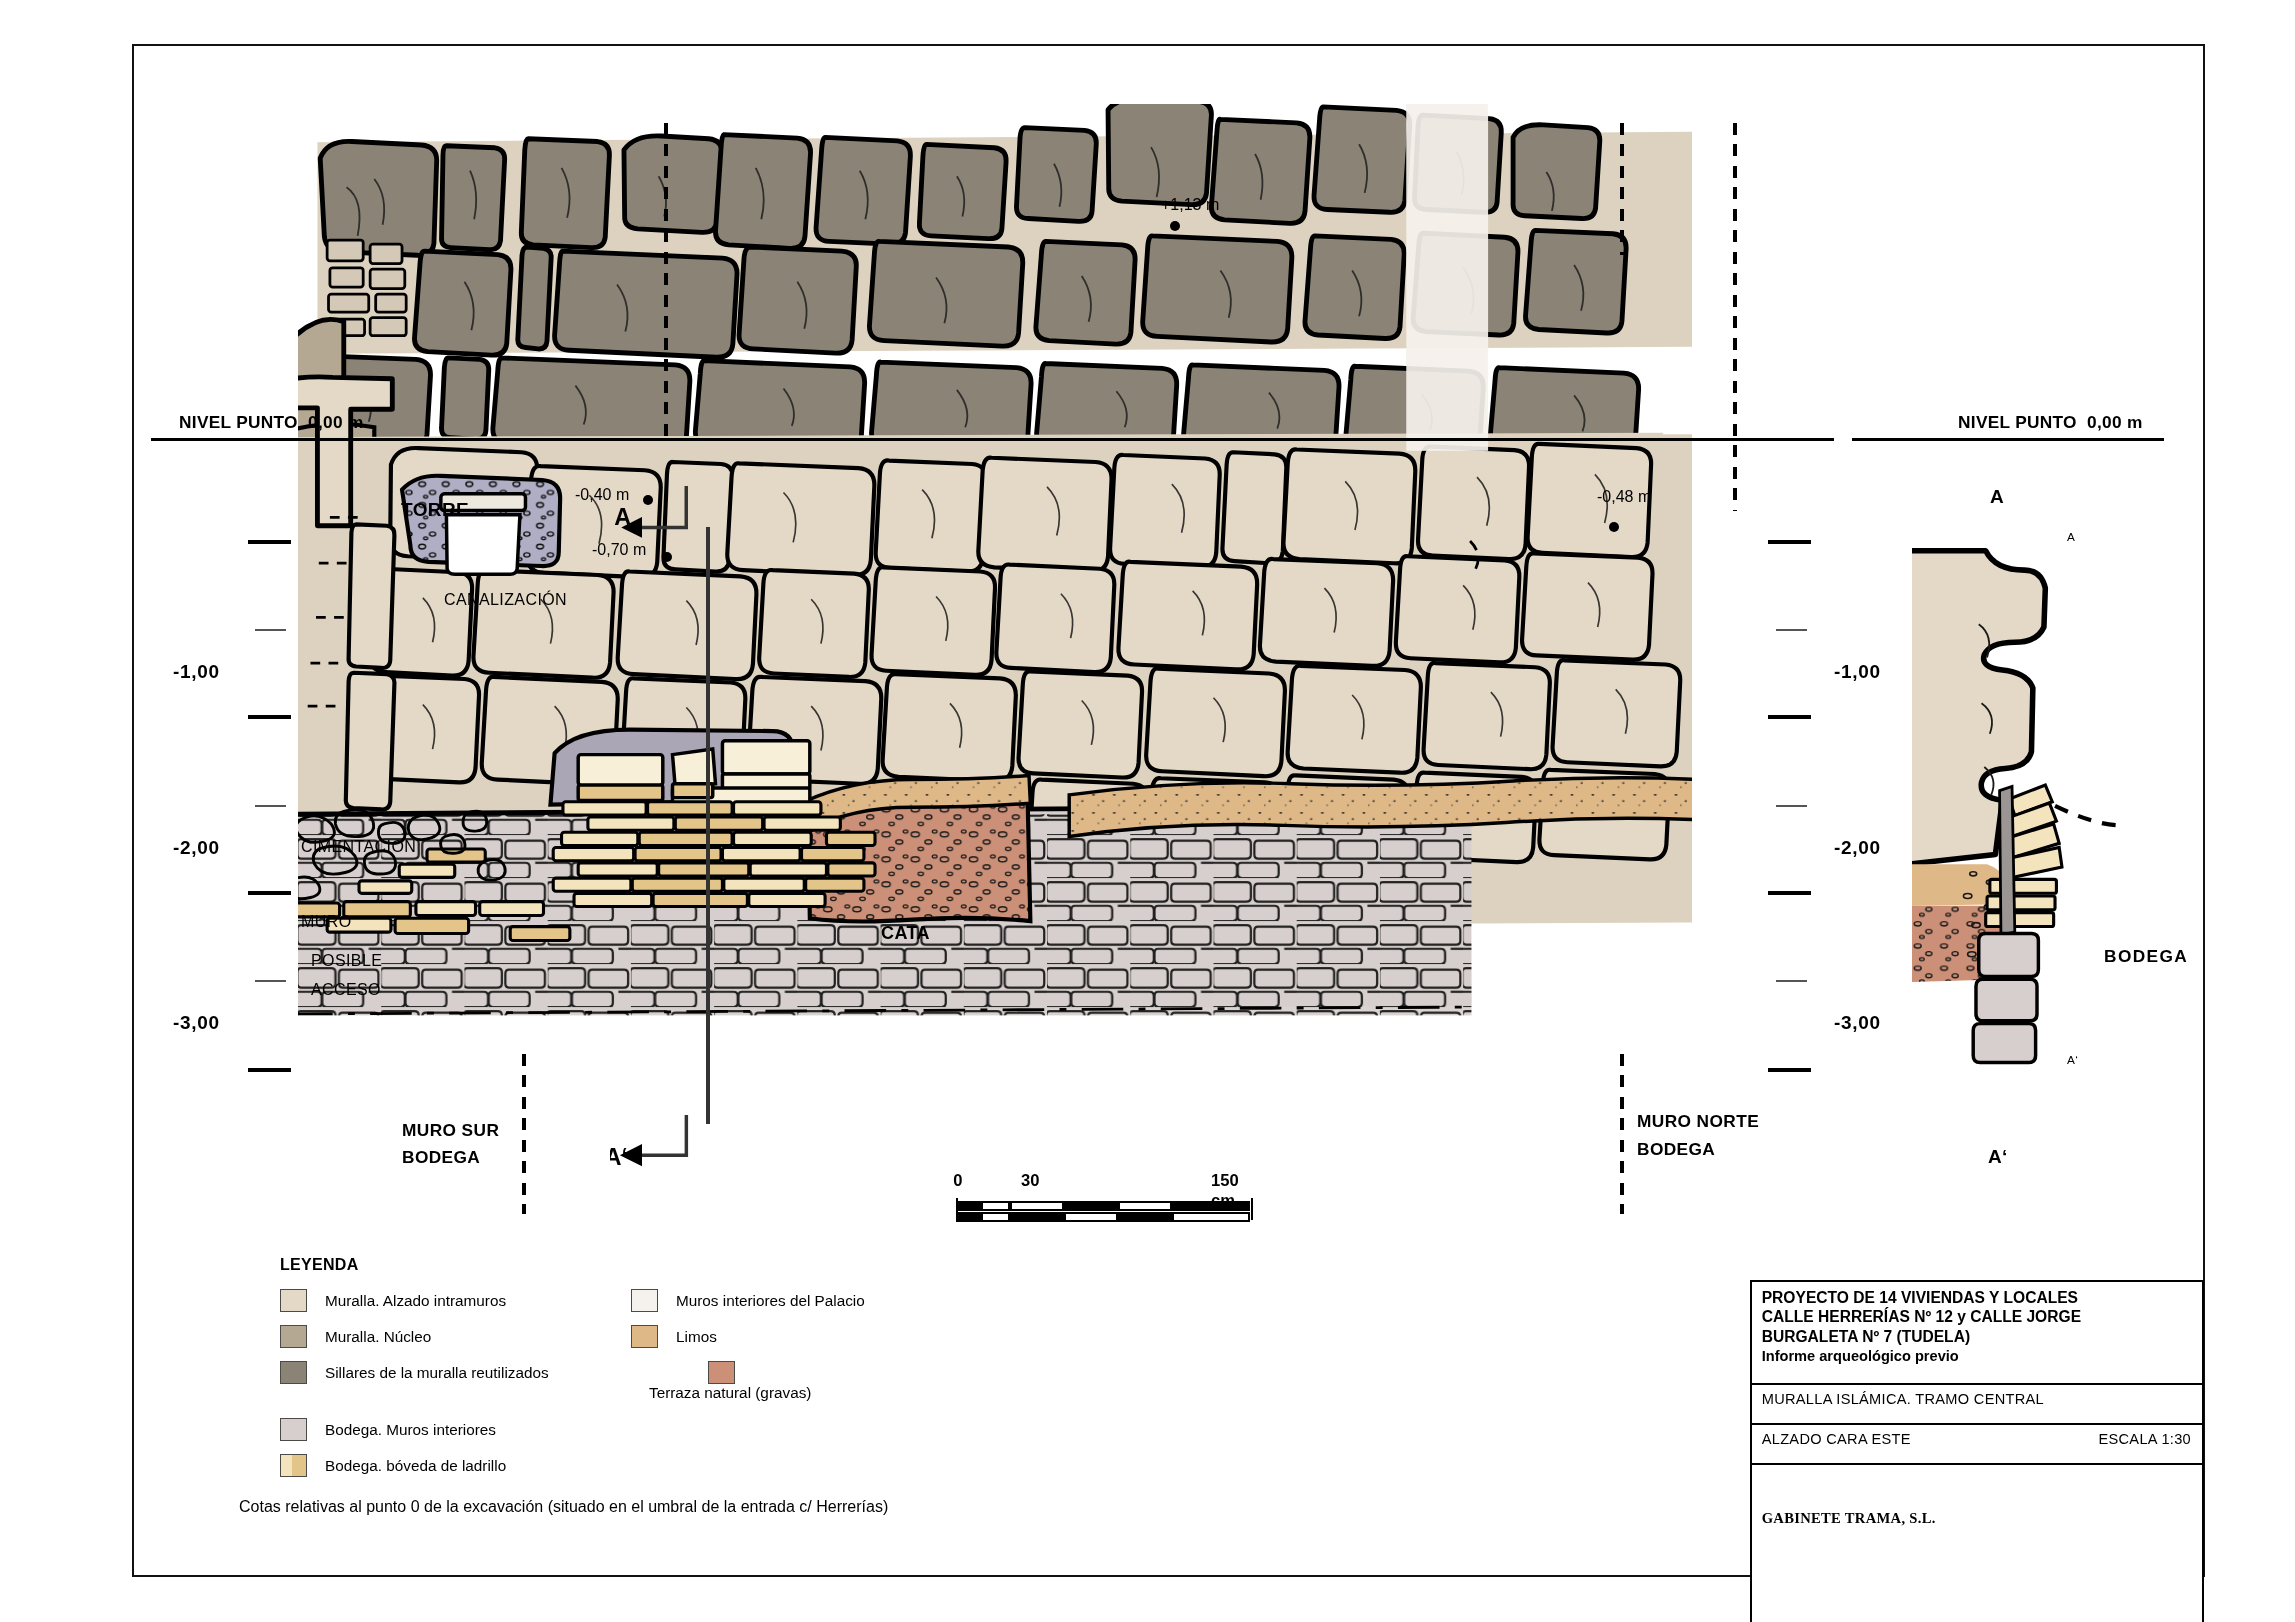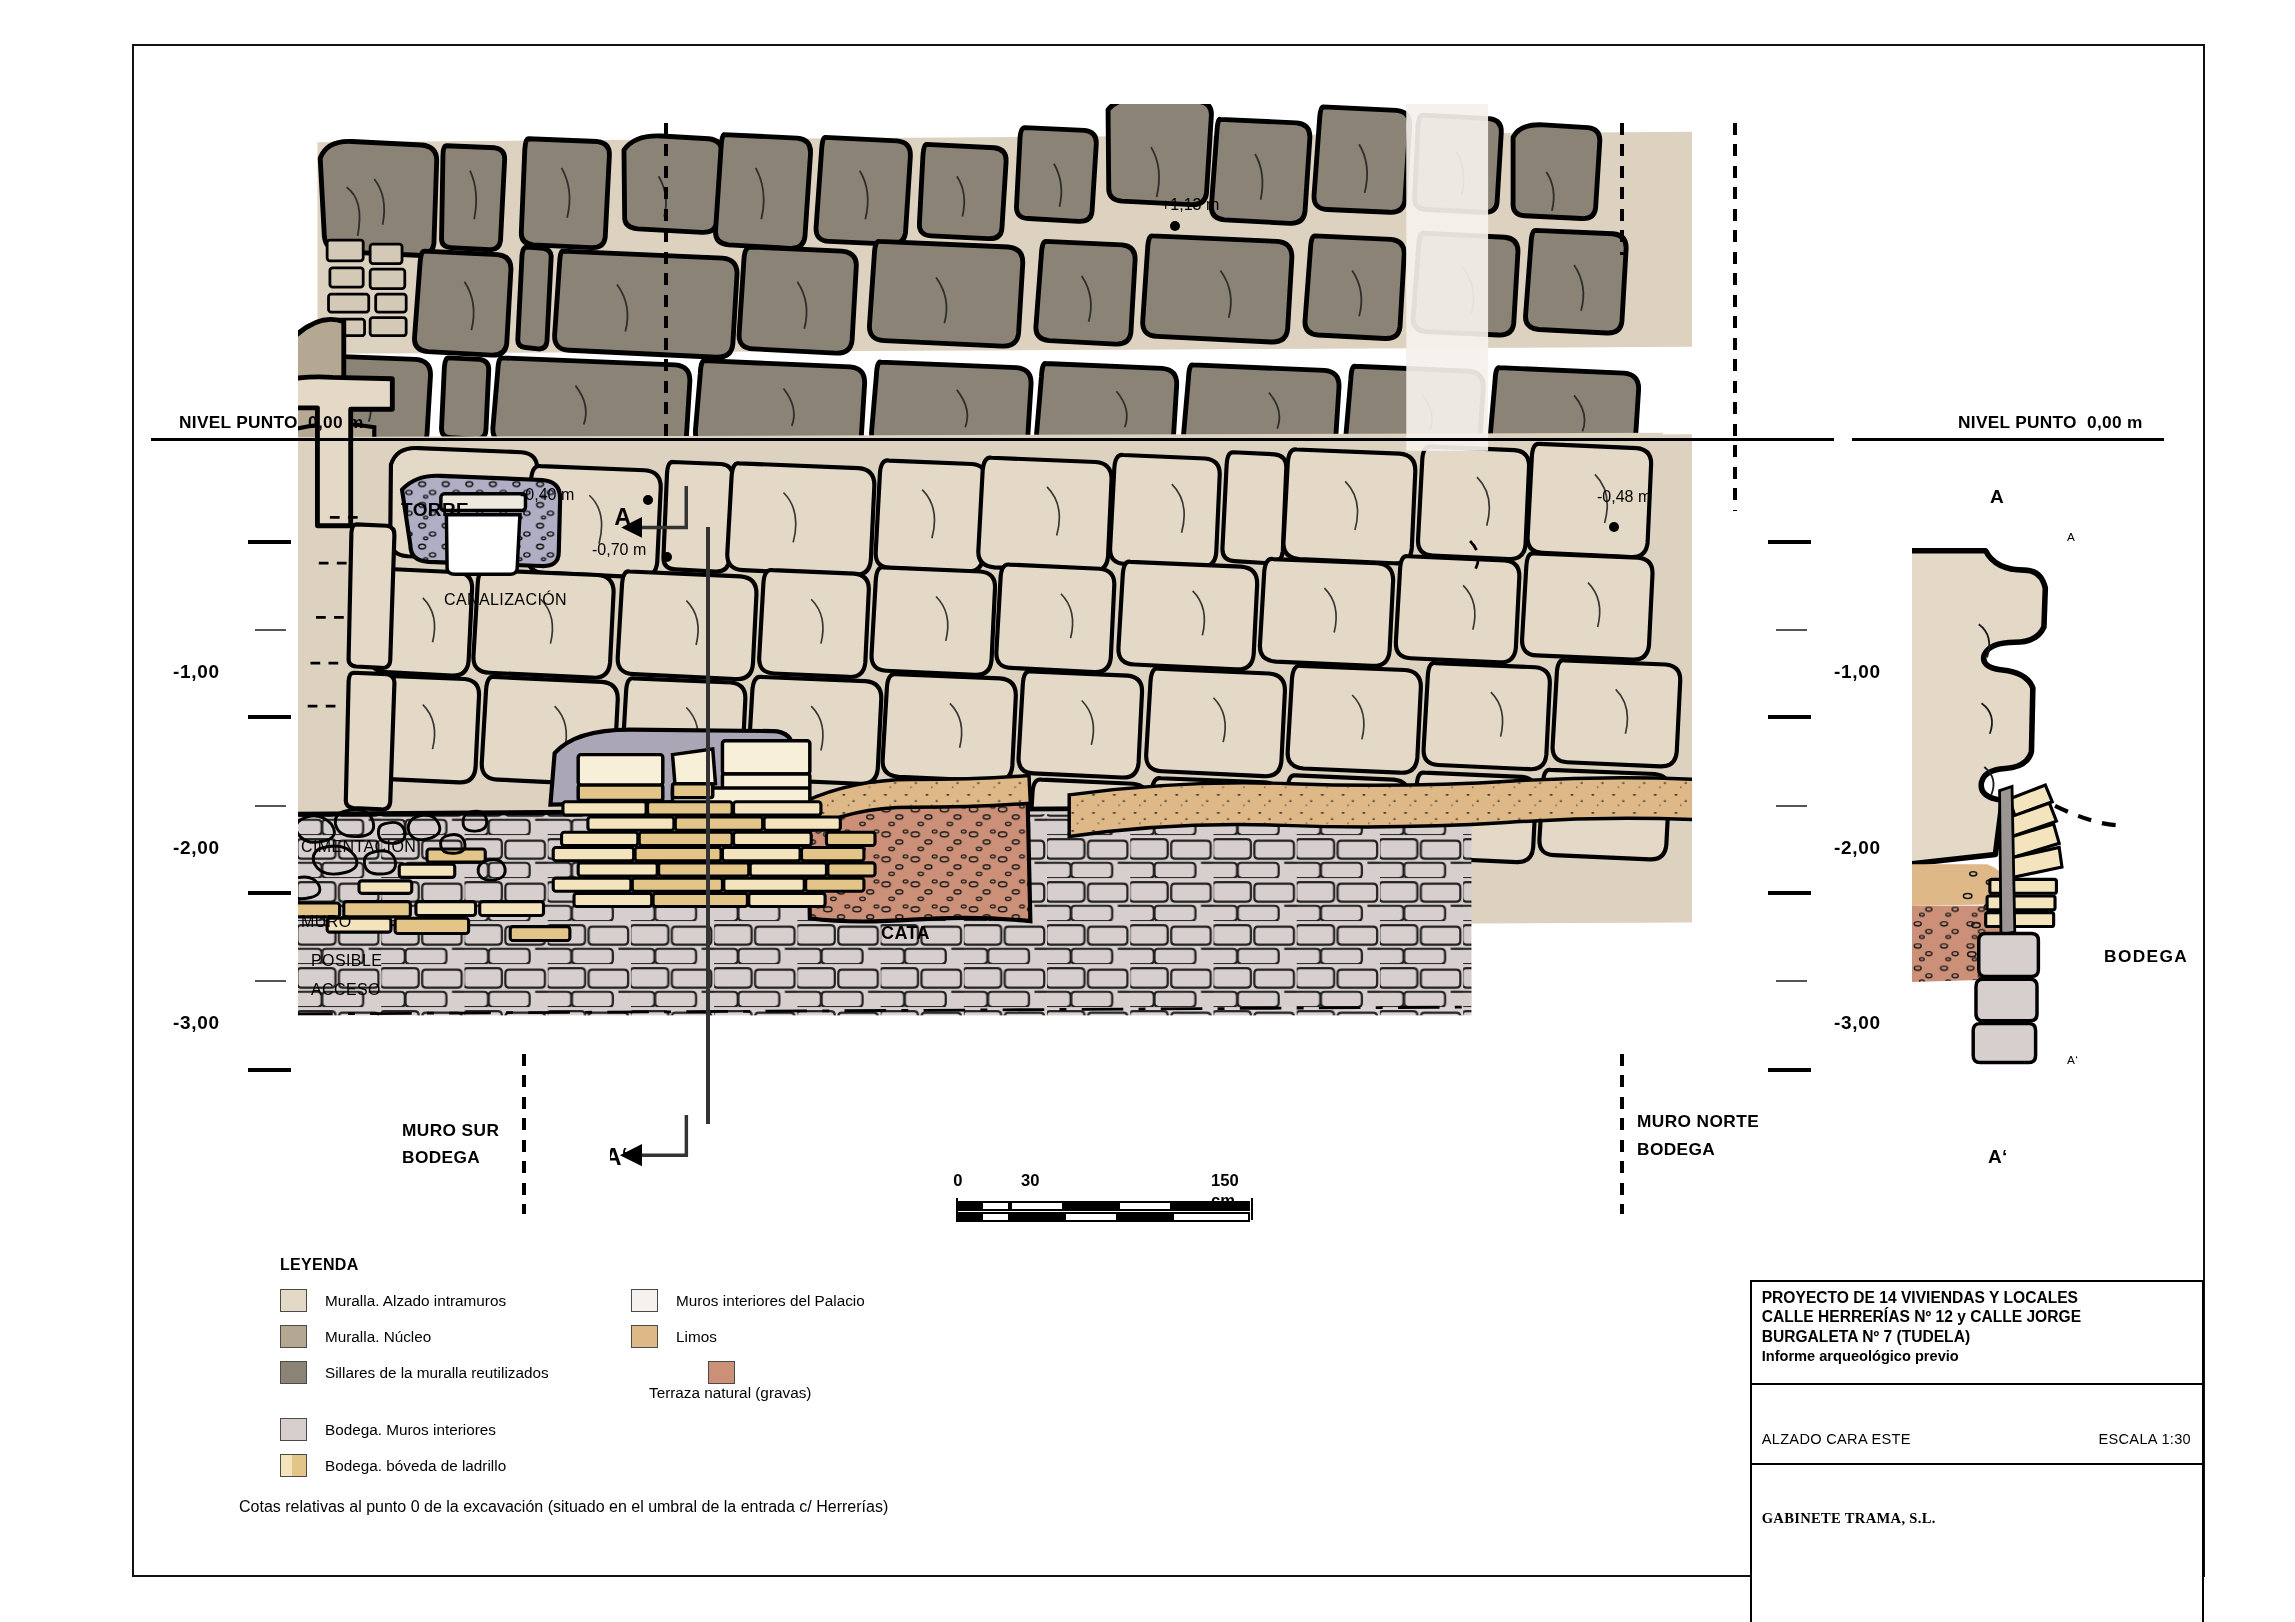--- a/index.html
+++ b/index.html
@@ -460,21 +460,21 @@
   <div class="dlabel b" style="left:881px;top:923px;font-size:18px;">CATA</div>
 
   <div class="dlabel b" style="left:402px;top:1120px;font-size:17.3px;">MURO SUR</div>
   <div class="dlabel b" style="left:402px;top:1147px;font-size:17.3px;">BODEGA</div>
   <div class="dlabel b" style="left:1637px;top:1111px;font-size:17.3px;">MURO NORTE</div>
   <div class="dlabel b" style="left:1637px;top:1139px;font-size:17.3px;">BODEGA</div>
 
   <div class="elevtxt" style="left:1161px;top:196px;">+1,13 m</div>
   <div class="elevdot" style="left:1170px;top:221px;"></div>
 
-  <div class="elevtxt" style="left:520px;top:486px;text-align:right;">-0,40 m</div>
+  <div class="elevtxt" style="left:575px;top:486px;text-align:right;">-0,40 m</div>
   <div class="elevdot" style="left:643px;top:495px;"></div>
 
   <div class="elevtxt" style="left:592px;top:541px;">-0,70 m</div>
   <div class="elevdot" style="left:662px;top:552px;"></div>
 
   <div class="elevtxt" style="left:1597px;top:488px;">-0,48 m</div>
   <div class="elevdot" style="left:1609px;top:522px;"></div>
 
   <div class="vdash" style="left:664px;top:123px;height:318px;"></div>
   <div class="vdash" style="left:522px;top:1054px;height:160px;"></div>
@@ -641,20 +641,23 @@
 
   <div id="cotas">Cotas relativas al punto 0 de la excavación (situado en el umbral de la entrada c/ Herrerías)</div>
 
   <div id="titleblock">
     <div class="tb-row tb-pad" style="top:0;height:103px;">
       <div class="tb-main">PROYECTO DE 14 VIVIENDAS Y LOCALES</div>
       <div class="tb-main">CALLE HERRERÍAS Nº 12 y CALLE JORGE</div>
       <div class="tb-main">BURGALETA Nº 7 (TUDELA)</div>
       <div class="tb-sub">Informe arqueológico previo</div>
     </div>
+    <div class="tb-row tb-pad" style="top:103px;height:40px;">
+      <div class="tb-line">MURALLA ISLÁMICA. TRAMO CENTRAL</div>
+    </div>
     <div class="tb-row tb-pad" style="top:143px;height:40px;">
       <div class="tb-line">ALZADO CARA ESTE</div>
       <div class="tb-right">ESCALA 1:30</div>
     </div>
     <div class="tb-row tb-pad last" style="top:222px;height:37px;">
       <div class="tb-serif">GABINETE TRAMA, S.L.</div>
     </div>
   </div>
 
 </div>

